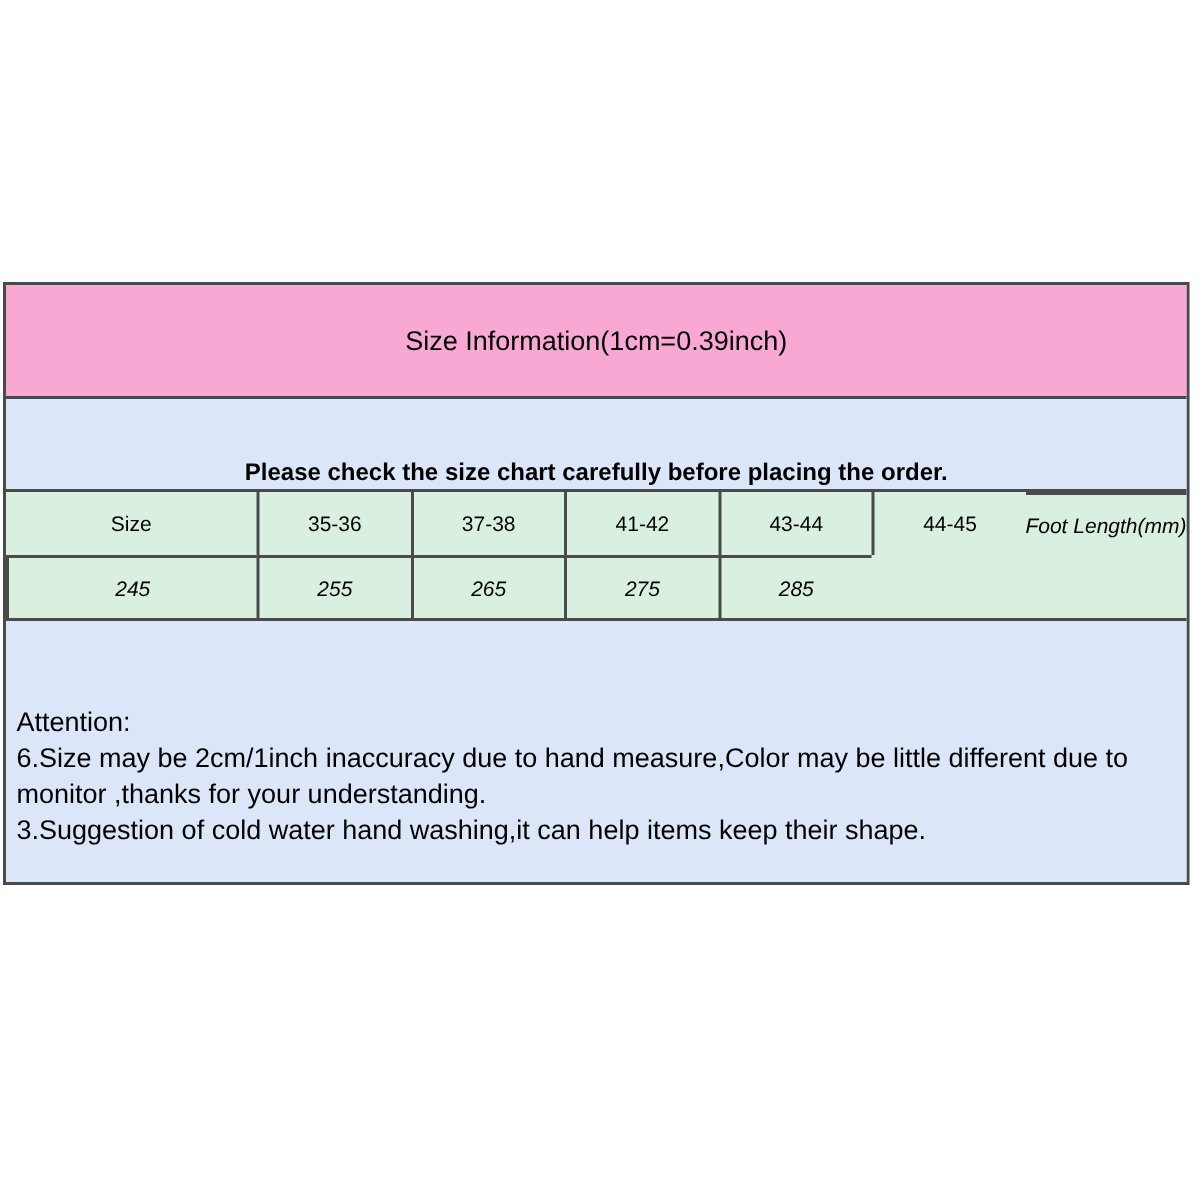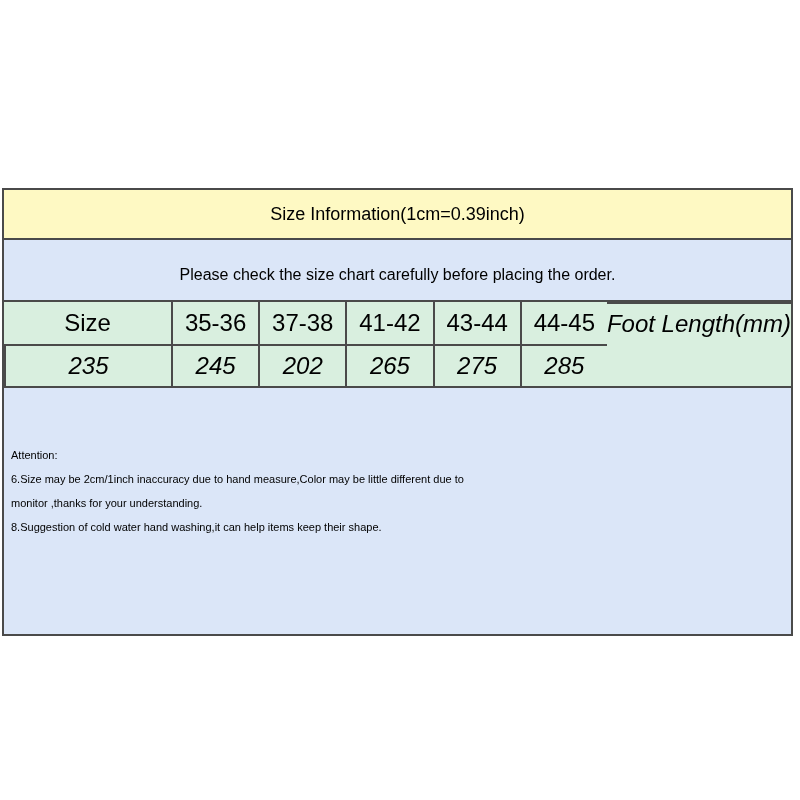--- a/index.html
+++ b/index.html
@@ -12,60 +12,61 @@
     overflow: hidden;
   }
   .panel {
     position: absolute;
     left: 2px; top: 188px;
     width: 791px;
     border: 2px solid #4a4a4a;
     background: #dbe6f8;
   }
   .title-section {
-    height: 48px;
-    background: #fef9c3;
+    height: 74px;
+    background: #f9a8d4;
     display: flex;
     align-items: center;
     justify-content: center;
     font-size: 18px;
   }
   .subtitle-section {
     height: 62px;
     background: #dbe6f8;
     border-top: 2px solid #4a4a4a;
     display: flex;
     align-items: flex-end;
     justify-content: center;
     font-size: 16px;
-    padding-bottom: 16px;
+    padding-bottom: 1px;
+    font-weight: bold;
   }
   .size-table {
     display: grid;
     grid-template-columns: 167px repeat(6, 1fr);
     border-top: 2px solid #4a4a4a;
     background: #d9efdf;
   }
   .cell {
     height: 42px;
     display: flex;
     align-items: center;
     justify-content: center;
-    font-size: 24px;
+    font-size: 14px;
     border-left: 2px solid #4a4a4a;
     white-space: nowrap;
   }
   .cell.first-col { border-left: none; }
   .cell.row2 { border-top: 2px solid #4a4a4a; font-style: italic; }
   .attention-section {
-    height: 248px;
+    height: 176px;
     background: #dbe6f8;
     border-top: 2px solid #4a4a4a;
     padding: 55px 8px 0 7px;
-    font-size: 11px;
+    font-size: 18px;
     line-height: 24px;
   }
   .attention-line { white-space: nowrap; }
 </style>
 </head>
 <body>
 
 <div class="panel">
 
   <div class="title-section">
@@ -78,28 +79,27 @@
 
   <div class="size-table">
     <div class="cell first-col">Size</div>
     <div class="cell">35-36</div>
     <div class="cell">37-38</div>
     <div class="cell">41-42</div>
     <div class="cell">43-44</div>
     <div class="cell">44-45</div>
 
     <div class="cell first-col row2">Foot Length(mm)</div>
-    <div class="cell row2">235</div>
     <div class="cell row2">245</div>
-    <div class="cell row2">202</div>
+    <div class="cell row2">255</div>
     <div class="cell row2">265</div>
     <div class="cell row2">275</div>
     <div class="cell row2">285</div>
   </div>
 
   <div class="attention-section">
     <div class="attention-line">Attention:</div>
     <div class="attention-line">6.Size may be 2cm/1inch inaccuracy due to hand measure,Color may be little different due to</div>
     <div class="attention-line">monitor ,thanks for your understanding.</div>
-    <div class="attention-line">8.Suggestion of cold water hand washing,it can help items keep their shape.</div>
+    <div class="attention-line">3.Suggestion of cold water hand washing,it can help items keep their shape.</div>
   </div>
 
 </div>
 
 </body></html>

